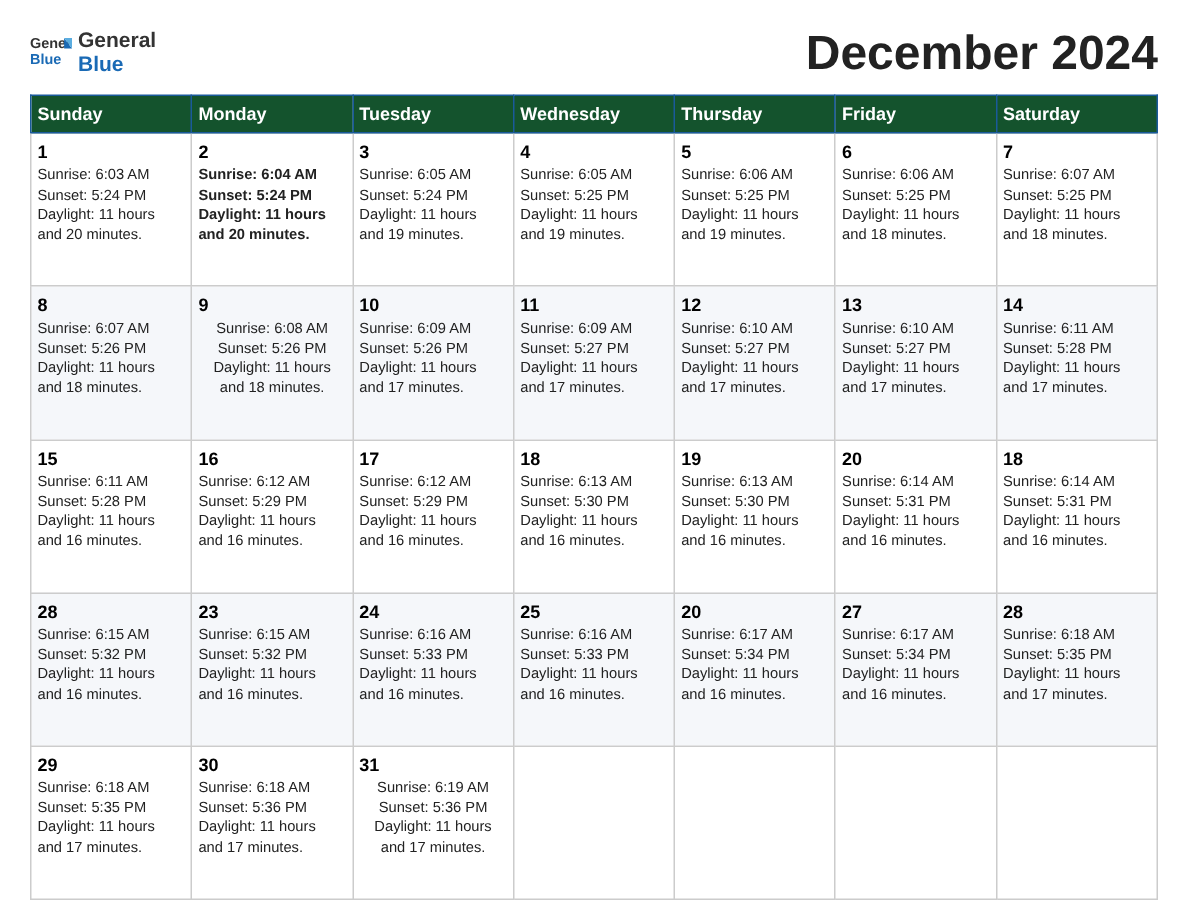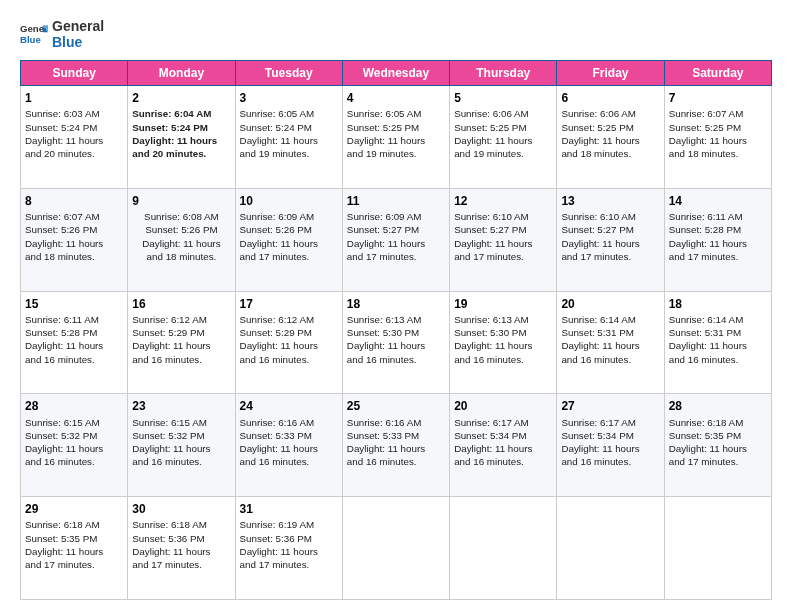--- a/index.html
+++ b/index.html
@@ -47,26 +47,26 @@
     }
     .calendar {
       flex: 1;
       border: 1px solid #ccc;
       border-collapse: collapse;
       width: 100%;
       table-layout: fixed;
       font-size: 10.5px;
     }
     .calendar thead tr th {
-      background: #ec4899;
+      background: #14532d;
       color: #fff;
       font-size: 12px;
       font-weight: bold;
       padding: 5px 4px;
-      text-align: center;
+      text-align: left;
       border: 1px solid #1a5a9a;
     }
     .calendar tbody tr td {
       border: 1px solid #ccc;
       vertical-align: top;
       padding: 4px 4px 3px 4px;
       background: #fff;
       line-height: 1.35;
     }
     .calendar tbody tr:nth-child(even) td {
@@ -97,20 +97,21 @@
         <text x="0" y="26" font-size="11" font-weight="bold" fill="#1a6ab5">Blue</text>
         <polygon points="26,6 32,14 26,14" fill="#1a6ab5"></polygon>
         <polygon points="26,6 32,6 32,14" fill="#5aade0"></polygon>
       </svg>
       <div style="display:flex;flex-direction:column;line-height:1.15;">
         <span style="font-size:14px;font-weight:bold;color:#333;">General</span>
         <span style="font-size:14px;font-weight:bold;color:#1a6ab5;">Blue</span>
       </div>
     </div>
     <div class="title-block">
+      <div class="main-title">December 2024</div>
     </div>
   </div>
 
   <table class="calendar">
     <thead>
       <tr>
       <th>Sunday</th>
           <th>Monday</th>
           <th>Tuesday</th>
           <th>Wednesday</th>
@@ -334,21 +335,21 @@
           </td>
           <td>
             <span class="day-num">30</span>
             <div class="day-info" style="white-space: pre-line;">Sunrise: 6:18 AM
 Sunset: 5:36 PM
 Daylight: 11 hours
 and 17 minutes.</div>
           </td>
           <td>
             <span class="day-num">31</span>
-            <div class="day-info" style="white-space: pre-line;">Sunrise: 6:19 AM
+            <div class="day-info" style="white-space: pre-line; text-align: center;">Sunrise: 6:19 AM
 Sunset: 5:36 PM
 Daylight: 11 hours
 and 17 minutes.</div>
           </td>
           <td class="empty"></td>
           <td class="empty"></td>
           <td class="empty"></td>
           <td class="empty"></td>
         </tr>
       </tbody>

